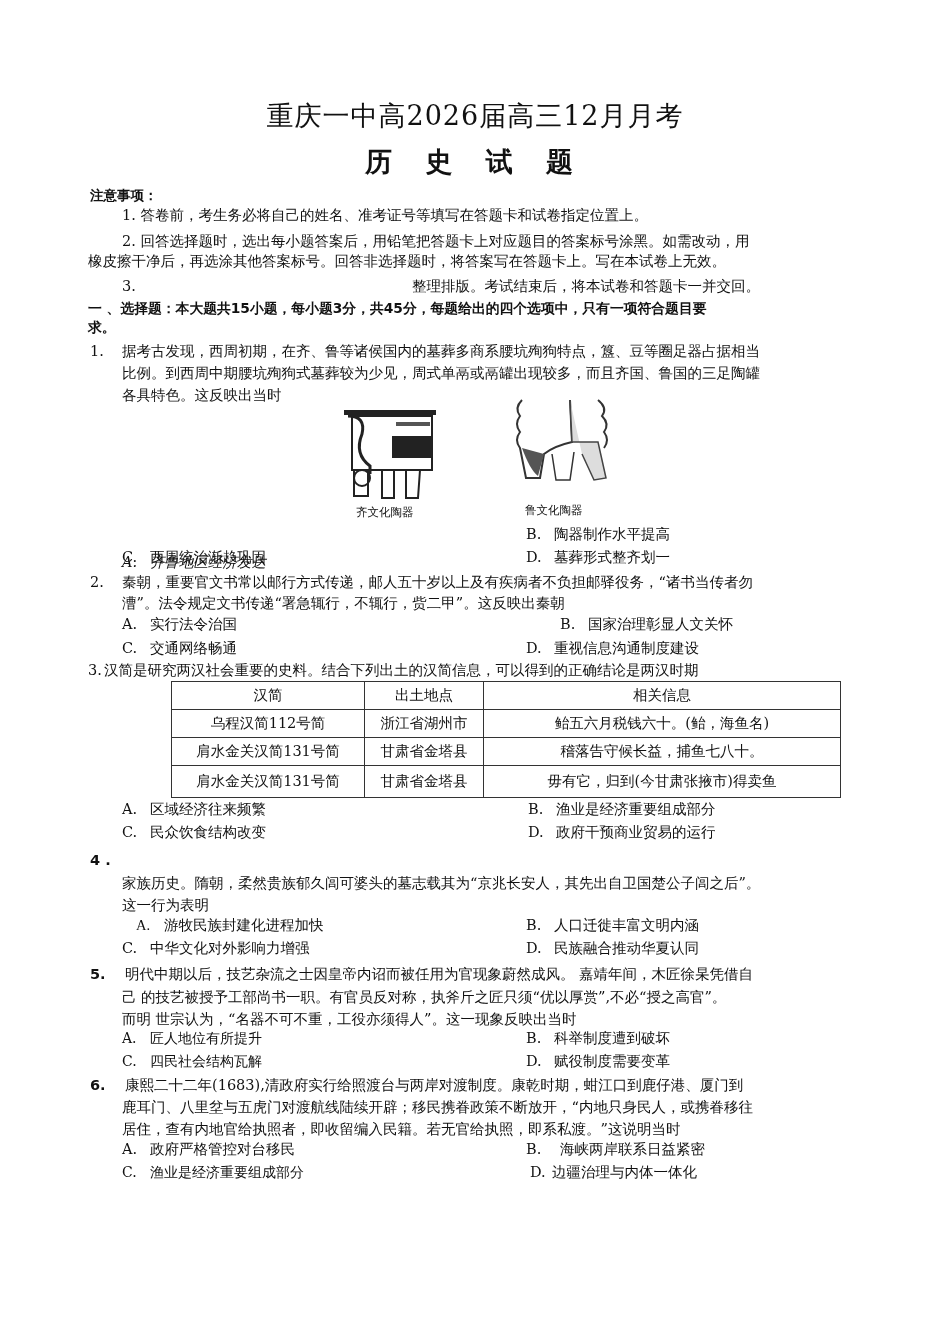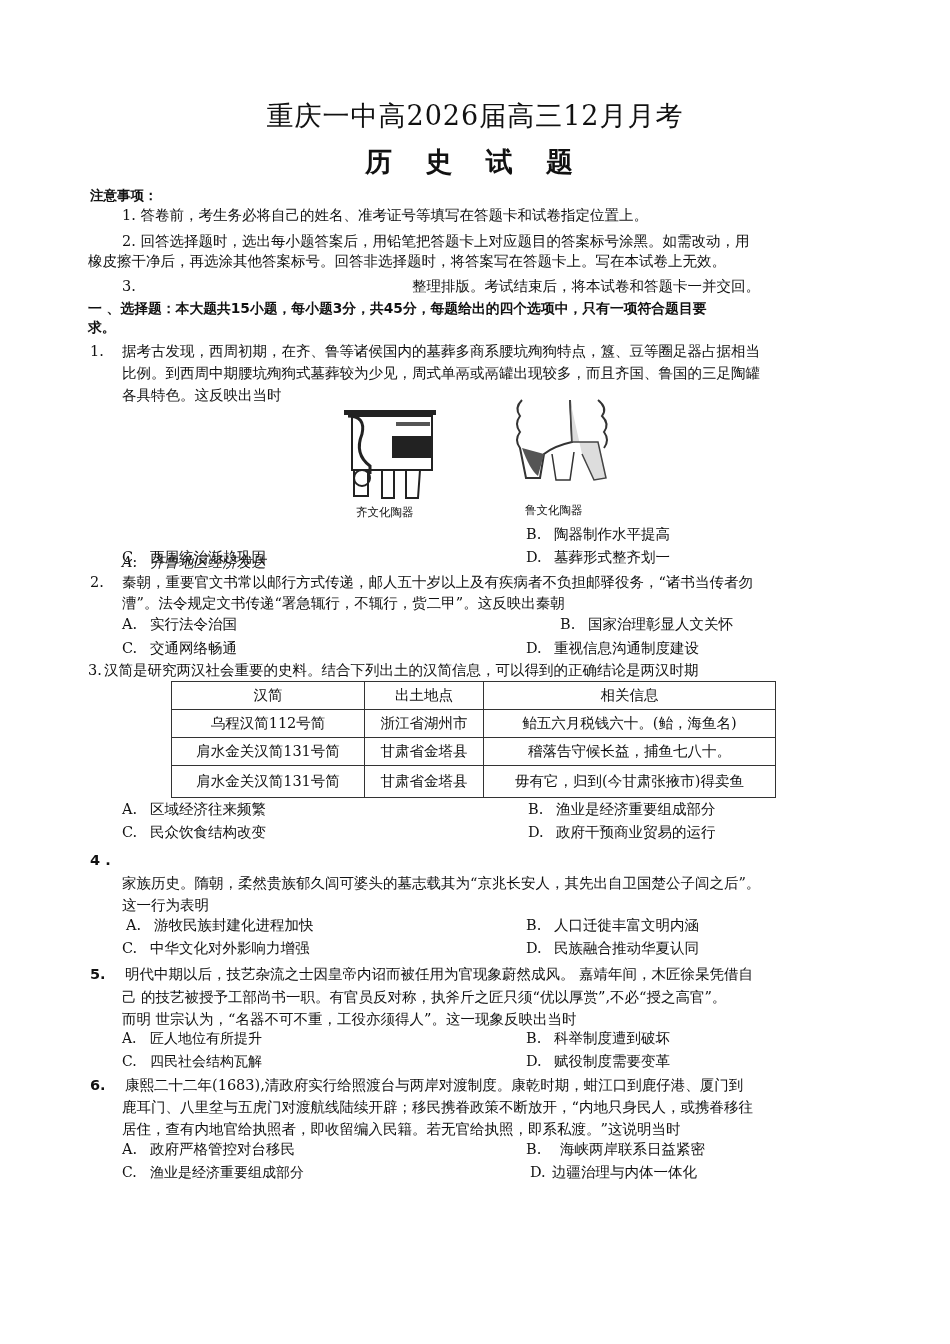--- a/index.html
+++ b/index.html
@@ -20,21 +20,21 @@
   }
   .abs { position: absolute; white-space: nowrap; line-height: 22px; }
   .bold { font-weight: bold; font-family: "DejaVu Sans", "Liberation Sans", sans-serif; }
   .notice-head { left: 90px; top: 184px; font-size: 13.5px; }
   .q-num { position: absolute; left: 90px; }
   .opt { position: absolute; white-space: nowrap; line-height: 22px; }
   .opt .lbl { display: inline-block; width: 28px; }
   .fig { position: absolute; }
   .fig-cap { position: absolute; font-size: 11.5px; white-space: nowrap; }
   table.slips {
-    position: absolute; left: 171px; top: 681px; width: 605px;
+    position: absolute; left: 171px; top: 681px; width: 670px;
     border-collapse: collapse; font-size: 14.5px;
   }
   table.slips th, table.slips td {
     border: 1.5px solid #333; text-align: center; font-weight: normal;
     height: 27px; padding: 0 4px; white-space: nowrap;
   }
 </style>
 </head>
 <body>
 
@@ -124,21 +124,21 @@
   </table>
 
   <div class="opt" style="left:122px; top:798px;"><span class="lbl">A.</span><span>区域经济往来频繁</span></div>
   <div class="opt" style="left:528px; top:798px;"><span class="lbl">B.</span><span>渔业是经济重要组成部分</span></div>
   <div class="opt" style="left:122px; top:821px;"><span class="lbl">C.</span><span>民众饮食结构改变</span></div>
   <div class="opt" style="left:528px; top:821px;"><span class="lbl">D.</span><span>政府干预商业贸易的运行</span></div>
 
   <div class="q-num abs bold" style="top:849px;">4 .</div>
   <div class="abs" style="left:122px; top:872px;">家族历史。隋朝，柔然贵族郁久闾可婆头的墓志载其为“京兆长安人，其先出自卫国楚公子闾之后”。</div>
   <div class="abs" style="left:122px; top:894px;">这一行为表明</div>
-  <div class="opt" style="left:126px; top:914px;"><span class="lbl">A.</span><span>游牧民族封建化进程加快</span></div>
+  <div class="opt" style="left:136px; top:914px;font-family:Liberation Serif, serif;"><span class="lbl">A.</span><span>游牧民族封建化进程加快</span></div>
   <div class="opt" style="left:526px; top:914px;"><span class="lbl">B.</span><span>人口迁徙丰富文明内涵</span></div>
   <div class="opt" style="left:122px; top:937px;"><span class="lbl">C.</span><span>中华文化对外影响力增强</span></div>
   <div class="opt" style="left:526px; top:937px;"><span class="lbl">D.</span><span>民族融合推动华夏认同</span></div>
 
   <div class="q-num abs bold" style="top:963px;">5.</div>
   <div class="abs" style="left:125px; top:963px;">明代中期以后，技艺杂流之士因皇帝内诏而被任用为官现象蔚然成风。 嘉靖年间，木匠徐杲凭借自</div>
   <div class="abs" style="left:122px; top:986px;">己 的技艺被授予工部尚书一职。有官员反对称，执斧斤之匠只须“优以厚赏”,不必“授之高官”。</div>
   <div class="abs" style="left:122px; top:1008px;">而明 世宗认为，“名器不可不重，工役亦须得人”。这一现象反映出当时</div>
   <div class="opt" style="left:122px; top:1027px; font-size:14px;"><span class="lbl">A.</span><span>匠人地位有所提升</span></div>
   <div class="opt" style="left:526px; top:1027px;"><span class="lbl">B.</span><span>科举制度遭到破坏</span></div>

